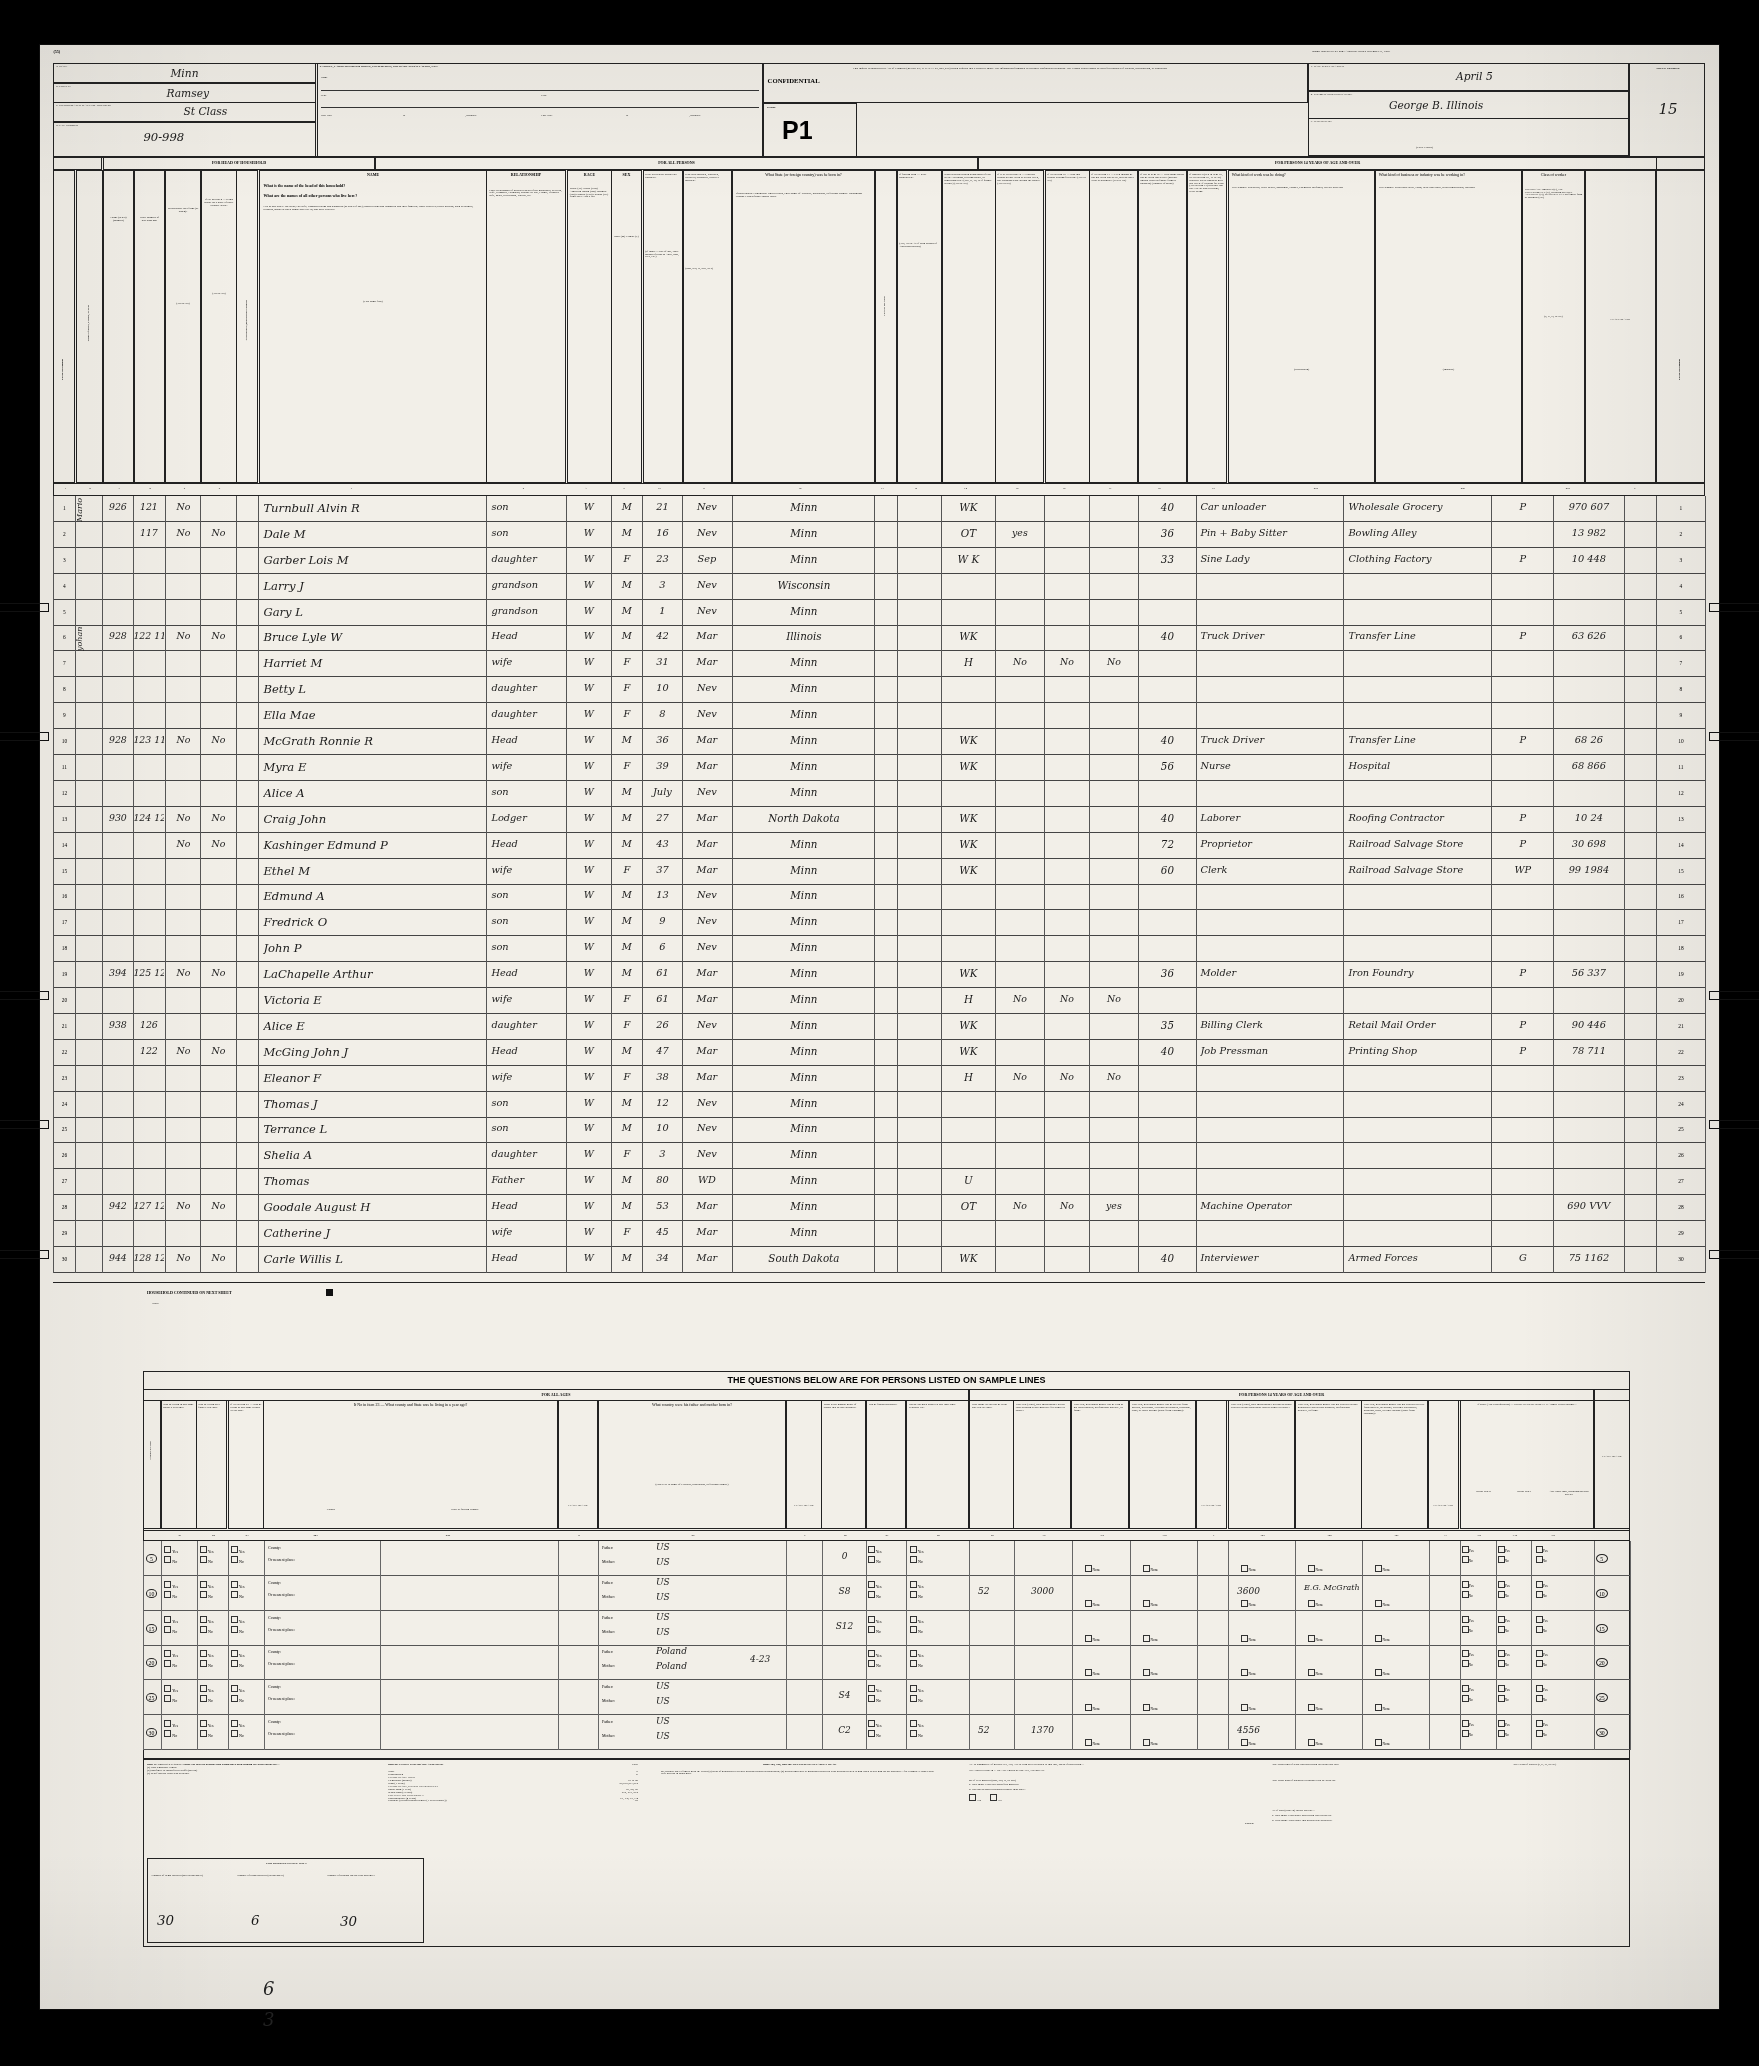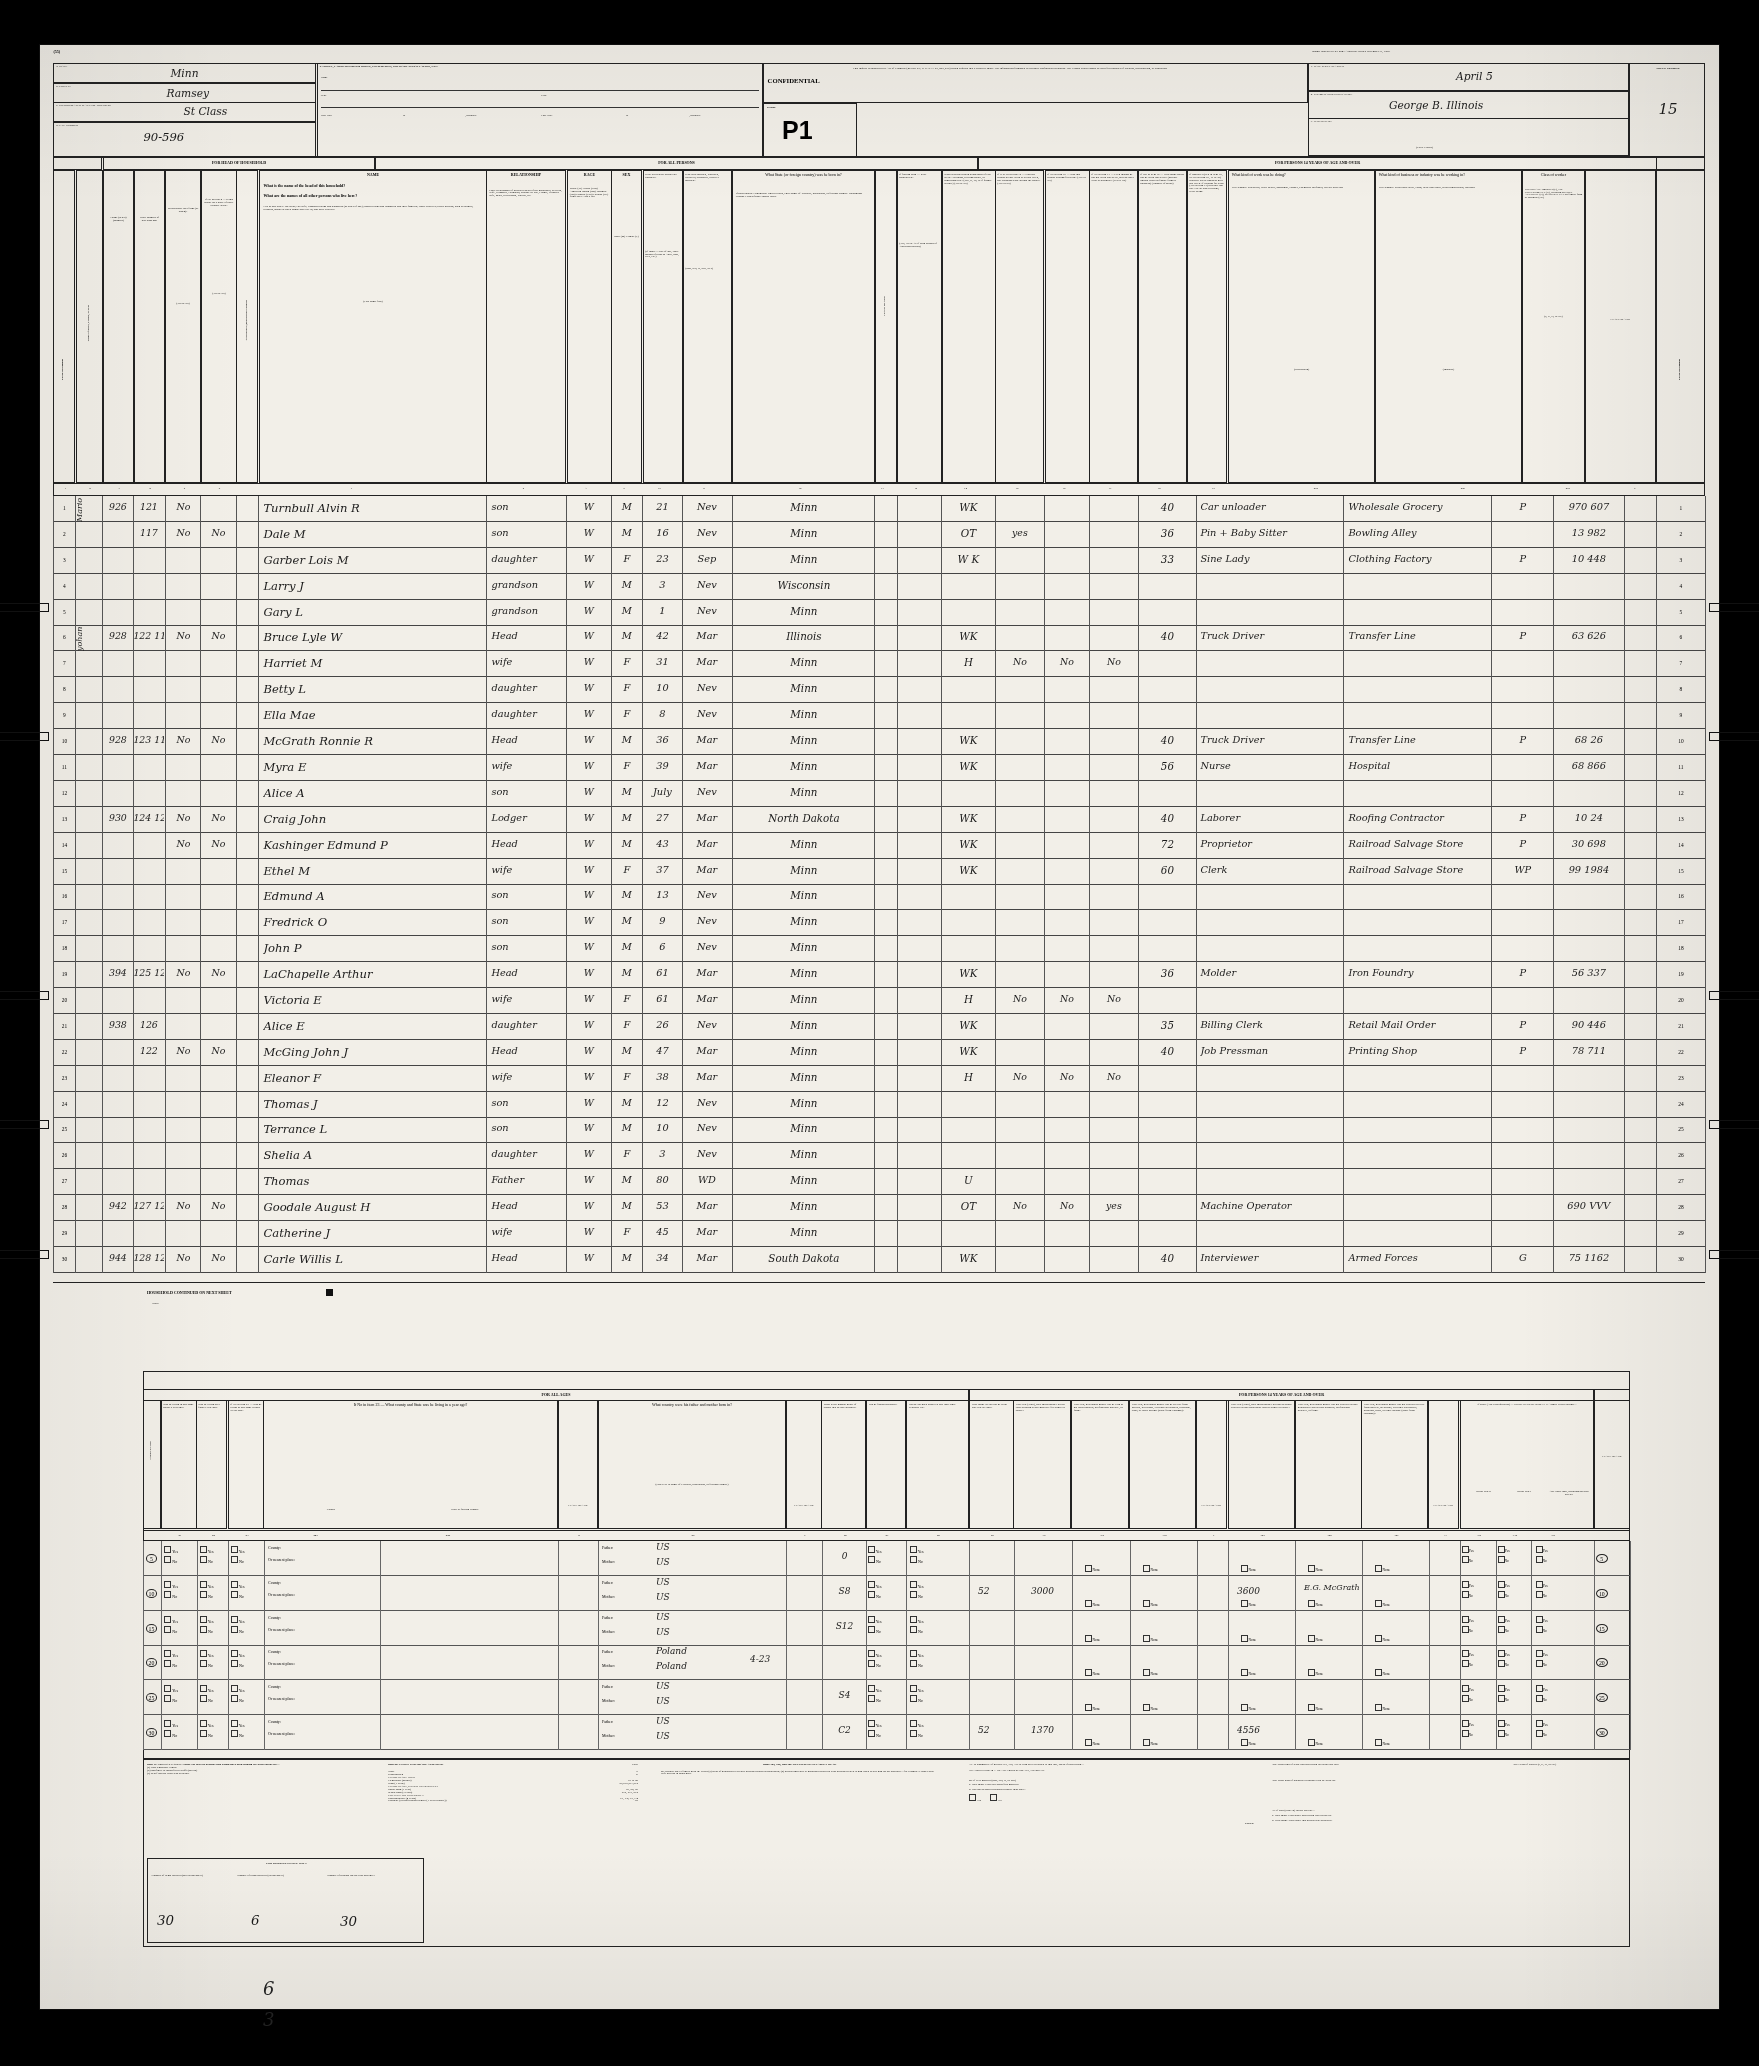--- a/index.html
+++ b/index.html
@@ -36,21 +36,21 @@
   <div class="bx bd" style="left:13.4px;top:38px;width:263px;height:19.6px;">
     <div class="micro" style="padding:0.9px 1.8px;">b. COUNTY</div>
     <div class="hw" style="position:absolute;left:112px;top:2.7px;font-size:10.7px;">Ramsey</div>
   </div>
   <div class="bx bd" style="left:13.4px;top:57px;width:263px;height:19.6px;">
     <div class="micro" style="padding:0.9px 1.8px;">c. INCORPORATED PLACE OR TOWNSHIP</div>
     <div class="hw" style="position:absolute;left:129px;top:1.8px;font-size:10.7px;">St Class</div>
   </div>
   <div class="bx bd" style="left:13.4px;top:77px;width:263px;height:35px;">
     <div class="micro" style="padding:0.9px 1.8px;">d. E. D. NUMBER</div>
-    <div class="hw" style="position:absolute;left:89px;top:7.1px;font-size:11.6px;">90-596</div>
+    <div class="hw" style="position:absolute;left:89px;top:7.1px;font-size:11.6px;">90-998</div>
   </div>
 
   <div class="bx bd" style="left:277px;top:18px;width:446px;height:94px;">
     <div class="micro bold" style="padding:1.3px 1.8px;">e. HOTEL, LARGE ROOMING HOUSE, INSTITUTION, MILITARY INSTALLATION, ETC.</div>
     <div class="micro" style="position:absolute;left:2.7px;top:11.6px;">Name</div>
     <div class="bx" style="left:2.7px;top:26px;width:438px;border-bottom:0.4px solid #333;"></div>
     <div class="micro" style="position:absolute;left:2.7px;top:29.5px;">Type</div>
     <div class="micro" style="position:absolute;left:223px;top:29.5px;">Type</div>
     <div class="bx" style="left:2.7px;top:43px;width:438px;border-bottom:0.4px solid #333;"></div>
     <div class="micro" style="position:absolute;left:2.7px;top:50px;">Line Nos.</div>
@@ -1526,20 +1526,21 @@
         <div class="bx micro bold ctr" style="left: 1656px; top: 2.7px; width: 67px; border: 0.9px solid rgb(17, 17, 17); padding: 1.8px 0.9px; font-size: 4px; line-height: 1;">ASK OVER, BELOW</div>
       </div>
     </div>
 
   <div class="bx tiny bold" style="left:107px;top:1246px;">HOUSEHOLD CONTINUED ON NEXT SHEET</div>
   <div class="bx" style="left:286px;top:1244px;width:7.1px;height:7.1px;background:#111;"></div>
   <div class="bx micro" style="left:112px;top:1257px;">Notes</div>
   <div class="bx" style="left:13.4px;top:1237px;width:1652px;border-top:0.9px solid #222;"></div>
 
   <div class="bx bd" style="left:103px;top:1326px;width:1487px;height:388px;"></div>
+  <div class="bx ctr bold" style="left:103px;top:1330px;width:1487px;font-size:9px;font-family:'Liberation Sans',sans-serif;">THE QUESTIONS BELOW ARE FOR PERSONS LISTED ON SAMPLE LINES</div>
   <div class="bx bd ctr tiny bold" style="left:103px;top:1344px;width:826px;height:11.6px;padding-top:2.7px;">FOR ALL AGES</div>
   <div class="bx bd ctr tiny bold" style="left:929px;top:1344px;width:625px;height:11.6px;padding-top:2.7px;">FOR PERSONS 14 YEARS OF AGE AND OVER</div>
   <div class="bx bd" style="left:1554px;top:1344px;width:36px;height:11.6px;"></div>
 
   <div class="bx bd" style="left:103px;top:1355px;width:18px;height:129px;">
     <div class="rot micro" style="position:absolute;left:5.4px;top:40px;">SAMPLE LINE</div>
   </div>
   <div class="bx bd micro" style="left:121px;top:1355px;width:36px;height:129px;padding:1.8px 1.3px;">Was he living in this same house a year ago?</div>
   <div class="bx bd micro" style="left:156px;top:1355px;width:31px;height:129px;padding:1.8px 1.3px;">Was he living on a farm a year ago?</div>
   <div class="bx bd micro" style="left:188px;top:1355px;width:36px;height:129px;padding:1.8px 1.3px;">If No in item 21 — Was he living in this same county a year ago?</div>

